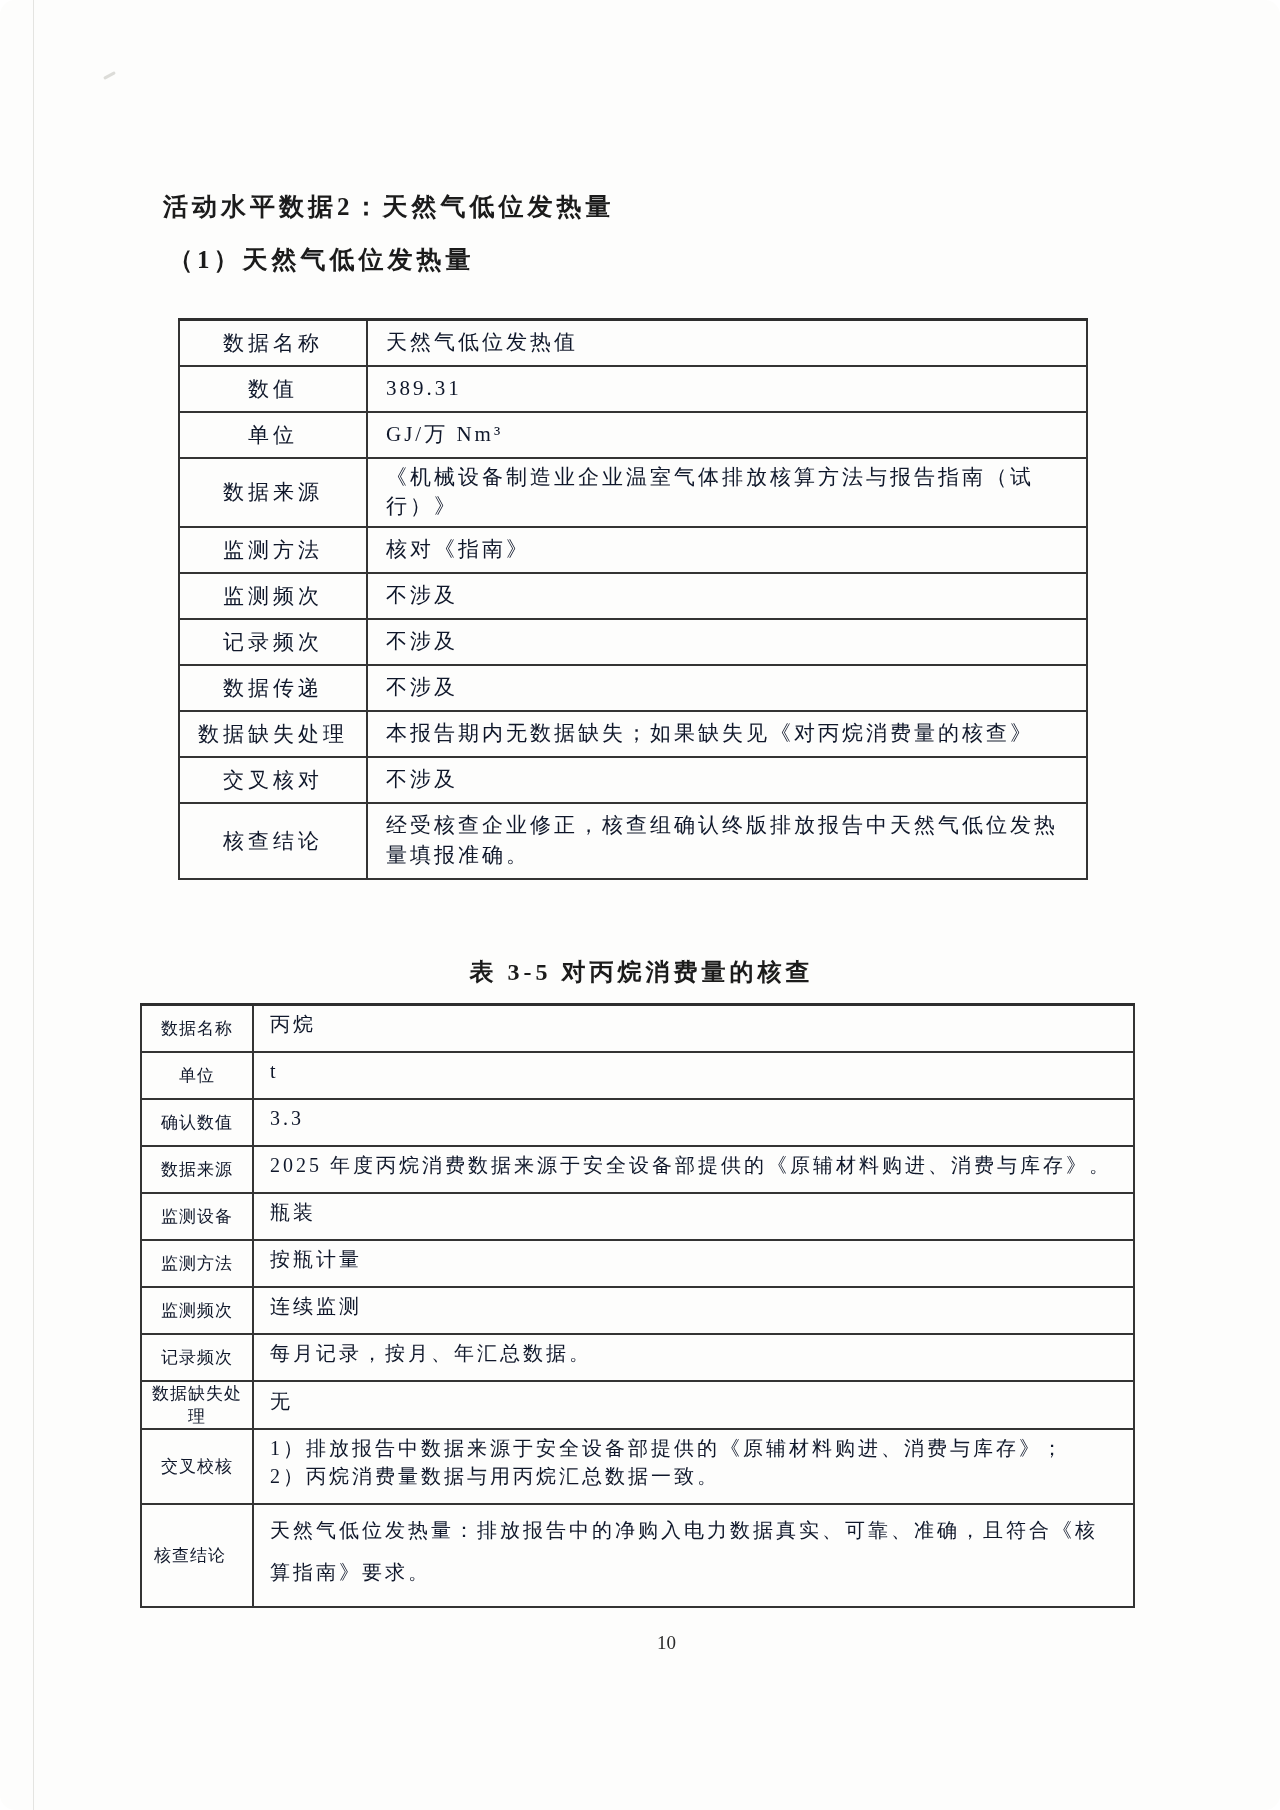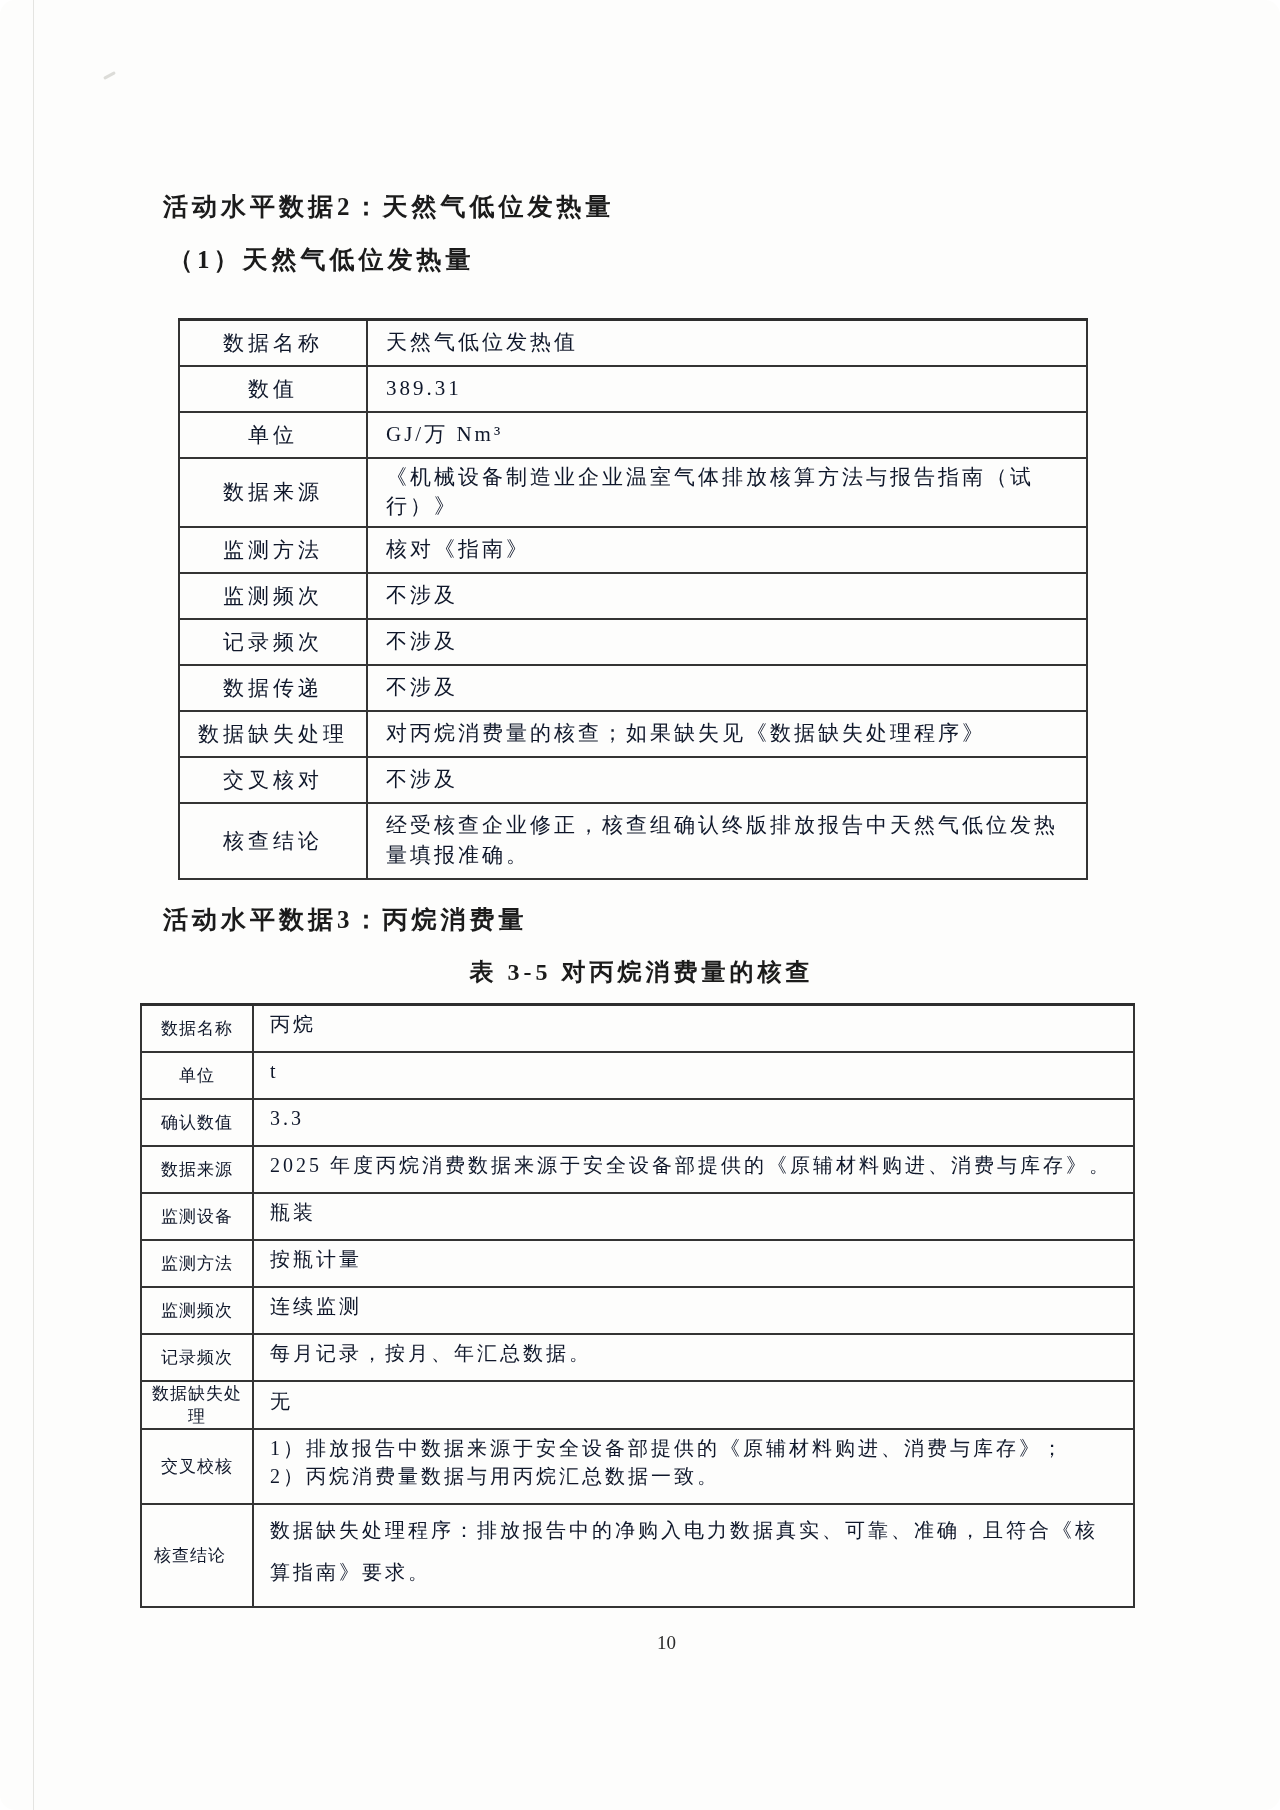--- a/index.html
+++ b/index.html
@@ -142,34 +142,33 @@
       <tr>
         <td class="lbl">记录频次</td>
         <td class="val">不涉及</td>
       </tr>
       <tr>
         <td class="lbl">数据传递</td>
         <td class="val">不涉及</td>
       </tr>
       <tr>
         <td class="lbl">数据缺失处理</td>
-        <td class="val">对丙烷消费量的核查；如果缺失见《数据缺失处理程序》</td>
+        <td class="val">本报告期内无数据缺失；如果缺失见《对丙烷消费量的核查》</td>
       </tr>
       <tr>
         <td class="lbl">交叉核对</td>
         <td class="val">不涉及</td>
       </tr>
       <tr class="xtall">
         <td class="lbl">核查结论</td>
         <td class="val">经受核查企业修正，核查组确认终版排放报告中天然气低位发热量填报准确。</td>
       </tr>
     </tbody>
   </table>
 
-  <div class="h h3">活动水平数据3：丙烷消费量</div>
   <div class="ttitle">表 3-5  对丙烷消费量的核查</div>
 
   <table class="t t2">
     <tbody>
       <tr>
         <td class="lbl">数据名称</td>
         <td class="val">丙烷</td>
       </tr>
       <tr>
         <td class="lbl">单位</td>
@@ -203,20 +202,20 @@
         <td class="lbl">数据缺失处理</td>
         <td class="val">无</td>
       </tr>
       <tr class="tall">
         <td class="lbl">交叉校核</td>
         <td class="val">1）排放报告中数据来源于安全设备部提供的《原辅材料购进、消费与库存》；
 2）丙烷消费量数据与用丙烷汇总数据一致。</td>
       </tr>
       <tr class="xtall">
         <td class="lbl">核查结论</td>
-        <td class="val">数据缺失处理程序：排放报告中的净购入电力数据真实、可靠、准确，且符合《核算指南》要求。</td>
+        <td class="val">天然气低位发热量：排放报告中的净购入电力数据真实、可靠、准确，且符合《核算指南》要求。</td>
       </tr>
     </tbody>
   </table>
 
   <div class="pagenum">10</div>
 
 </div>
 
 </body></html>

